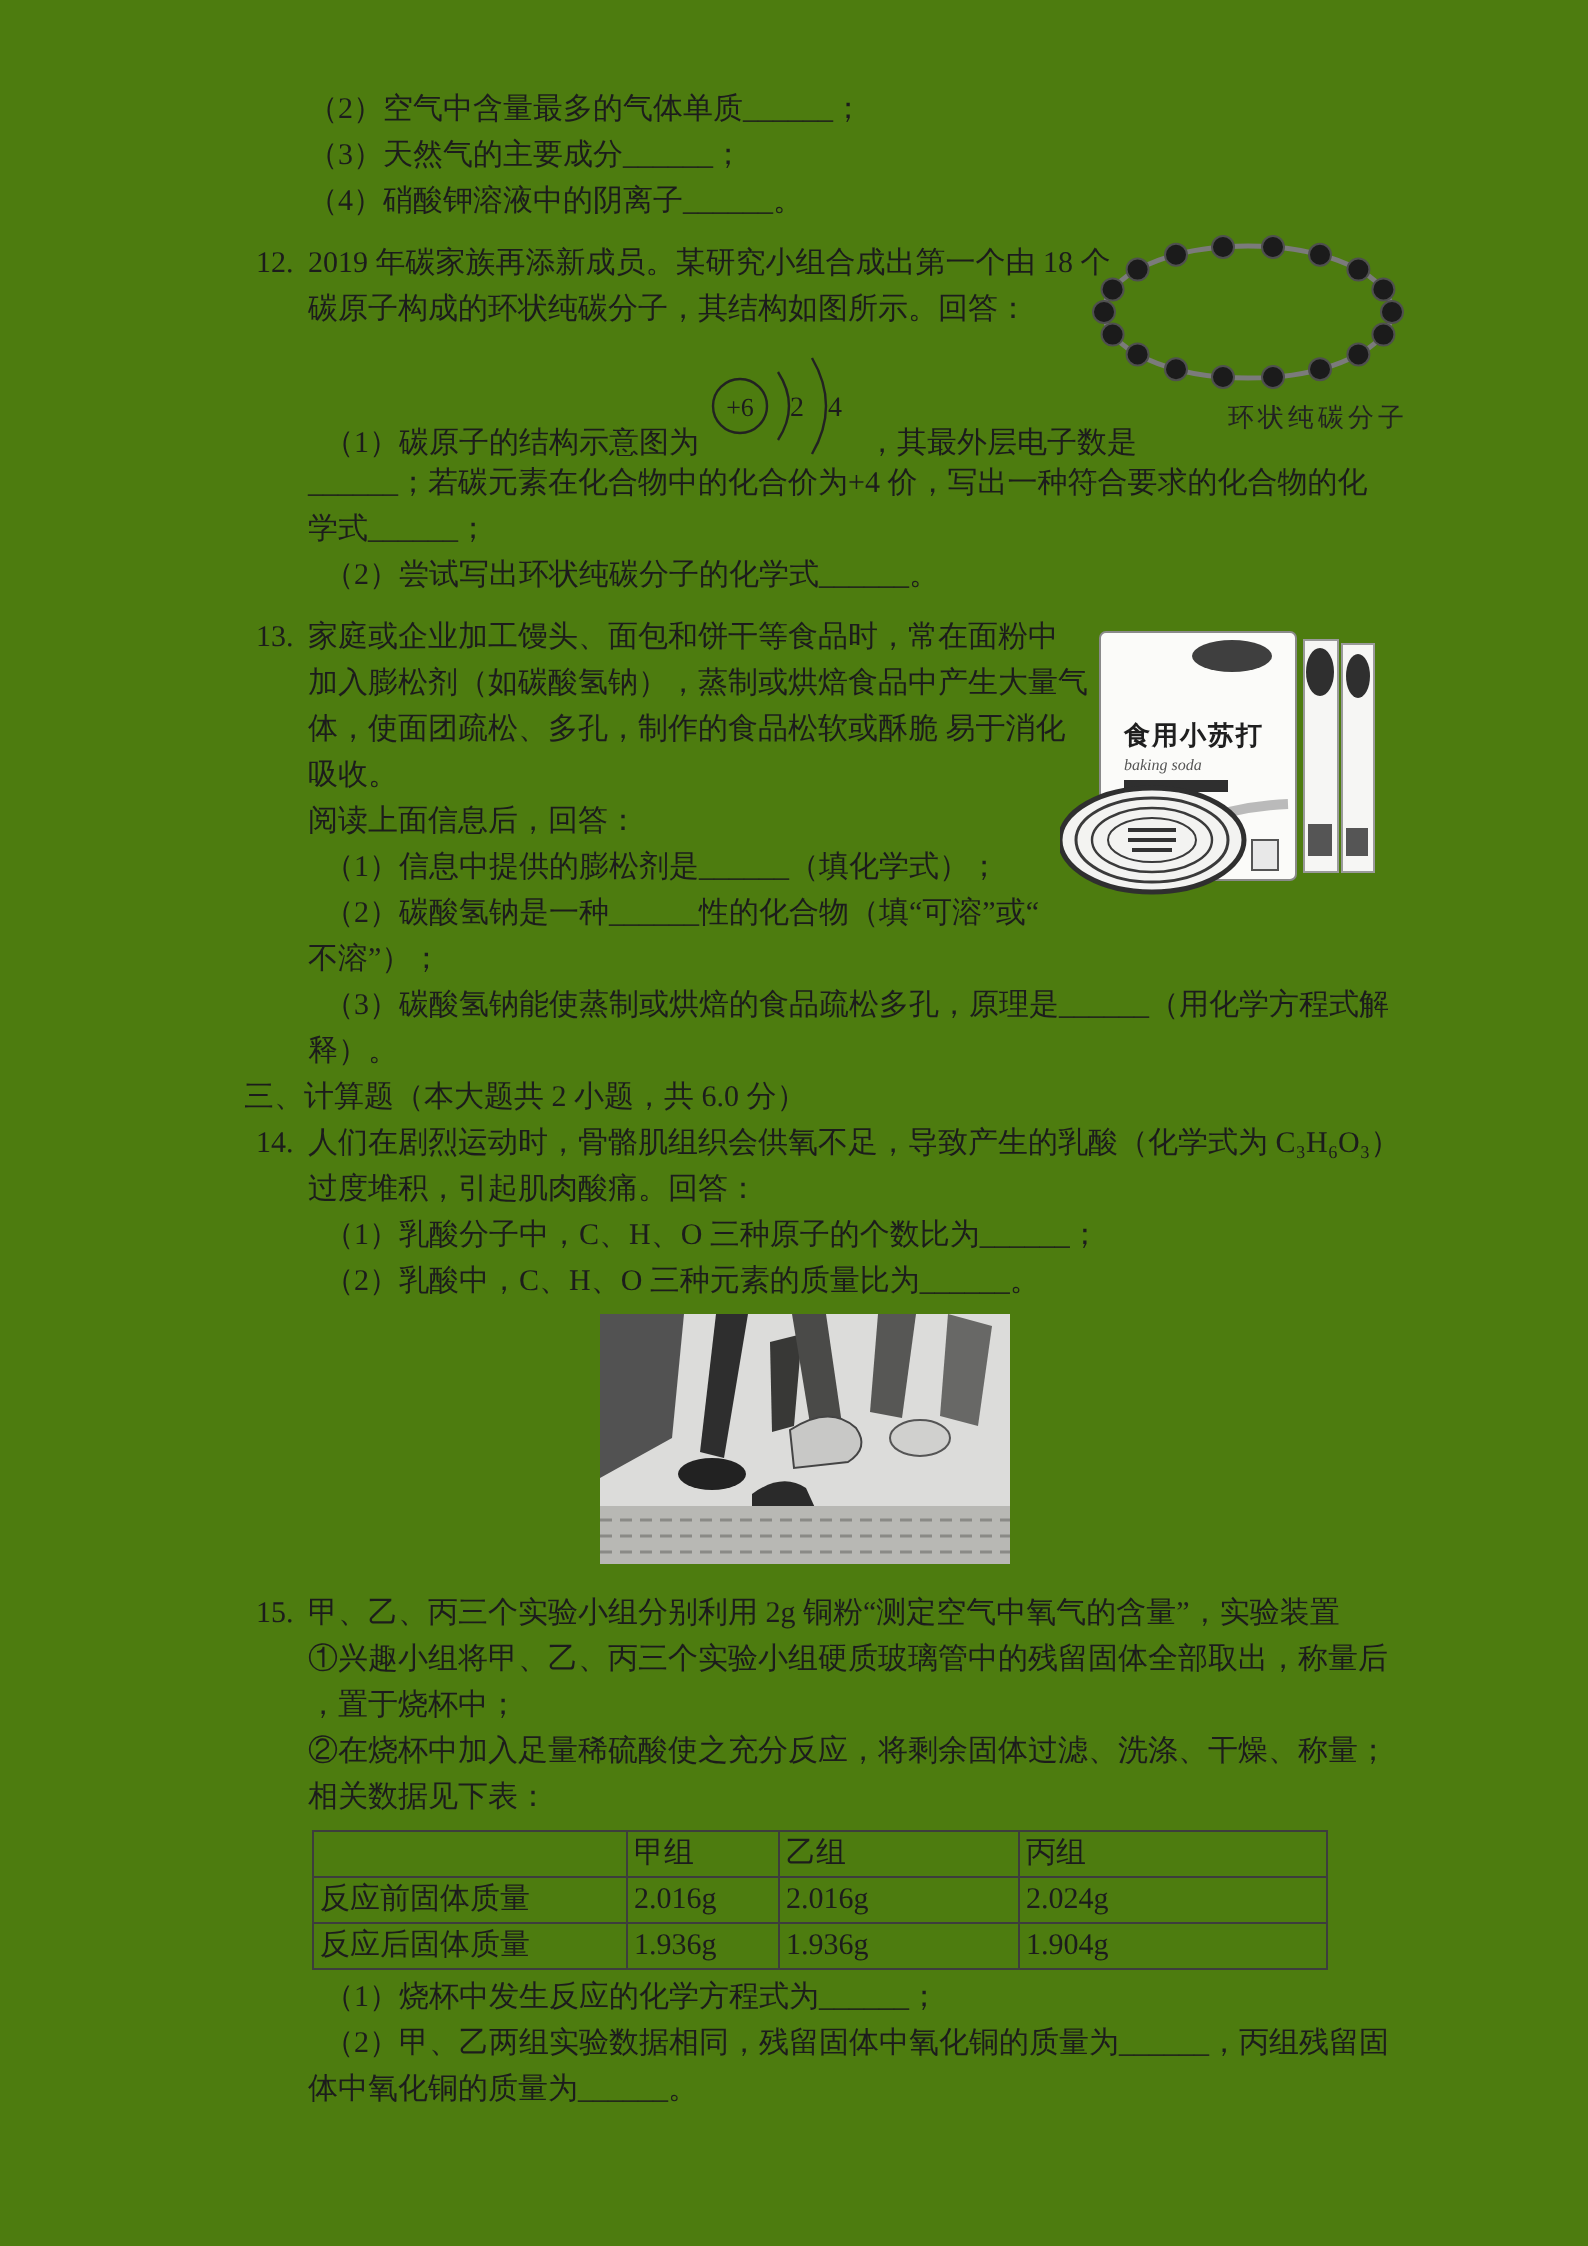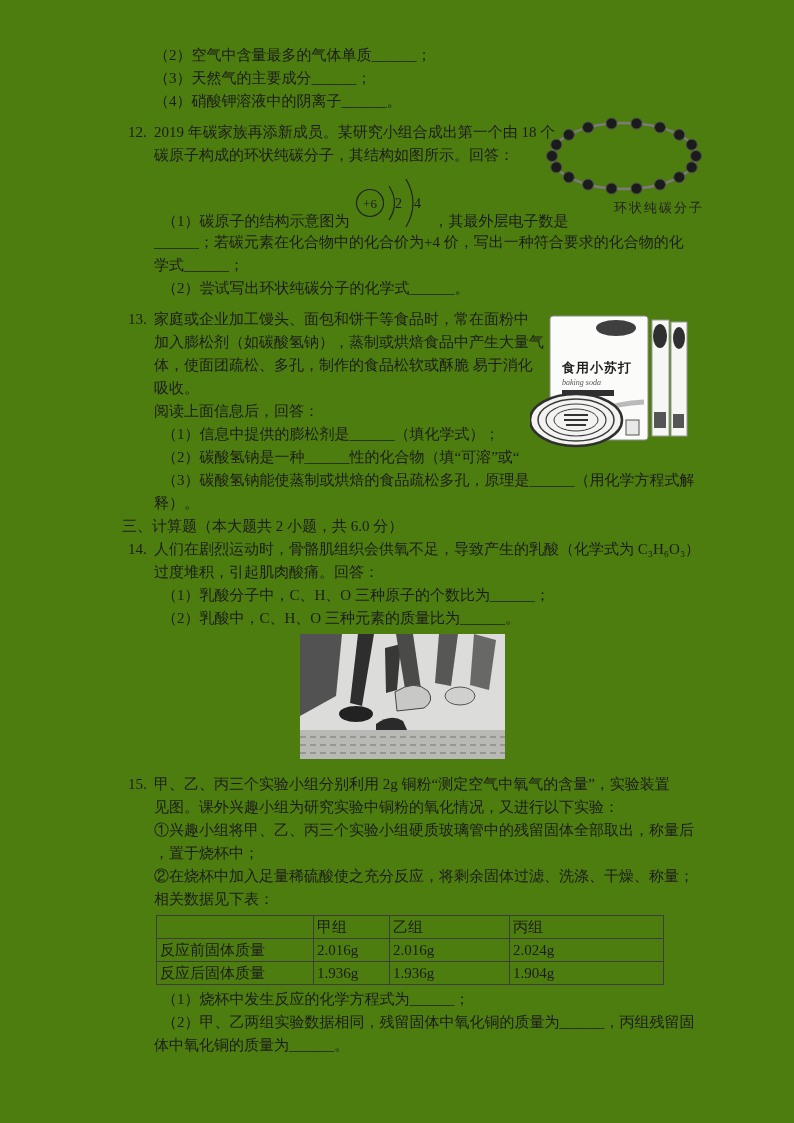--- a/index.html
+++ b/index.html
@@ -134,20 +134,21 @@
             </g>
           </svg>
         </div>
         <div class="line">家庭或企业加工馒头、面包和饼干等食品时，常在面粉中</div>
         <div class="line">加入膨松剂（如碳酸氢钠），蒸制或烘焙食品中产生大量气</div>
         <div class="line">体，使面团疏松、多孔，制作的食品松软或酥脆 易于消化</div>
         <div class="line">吸收。</div>
         <div class="line">阅读上面信息后，回答：</div>
         <div class="line indent1">（1）信息中提供的膨松剂是______（填化学式）；</div>
         <div class="line indent1">（2）碳酸氢钠是一种______性的化合物（填“可溶”或“</div>
+        <div class="line">不溶”）；</div>
         <div class="line indent1">（3）碳酸氢钠能使蒸制或烘焙的食品疏松多孔，原理是______（用化学方程式解</div>
         <div class="line">释）。</div>
       </div>
     </div>
 
     <div class="section-heading" style="margin-left:-6px;">三、计算题（本大题共 2 小题，共 6.0 分）</div>
 
     <div class="q">
       <div class="qnum">14.</div>
       <div class="qbody">
@@ -170,21 +171,20 @@
           <rect y="96" width="205" height="29" fill="#b8b8b4"></rect>
           <path d="M0,103 H205 M0,111 H205 M0,119 H205" stroke="#8a8a86" stroke-width="1.5" stroke-dasharray="6 4"></path>
         </svg>
       </div>
     </div>
 
     <div class="q" style="margin-top:6px;">
       <div class="qnum">15.</div>
       <div class="qbody">
         <div class="line">甲、乙、丙三个实验小组分别利用 2g 铜粉“测定空气中氧气的含量”，实验装置</div>
-        <div class="line">见图。课外兴趣小组为研究实验中铜粉的氧化情况，又进行以下实验：</div>
         <div class="line">①兴趣小组将甲、乙、丙三个实验小组硬质玻璃管中的残留固体全部取出，称量后</div>
         <div class="line">，置于烧杯中；</div>
         <div class="line">②在烧杯中加入足量稀硫酸使之充分反应，将剩余固体过滤、洗涤、干燥、称量；</div>
         <div class="line">相关数据见下表：</div>
         <table class="exp">
           <colgroup>
               <col style="width:157px">
               <col style="width:76px">
               <col style="width:120px">
               <col style="width:154px">

